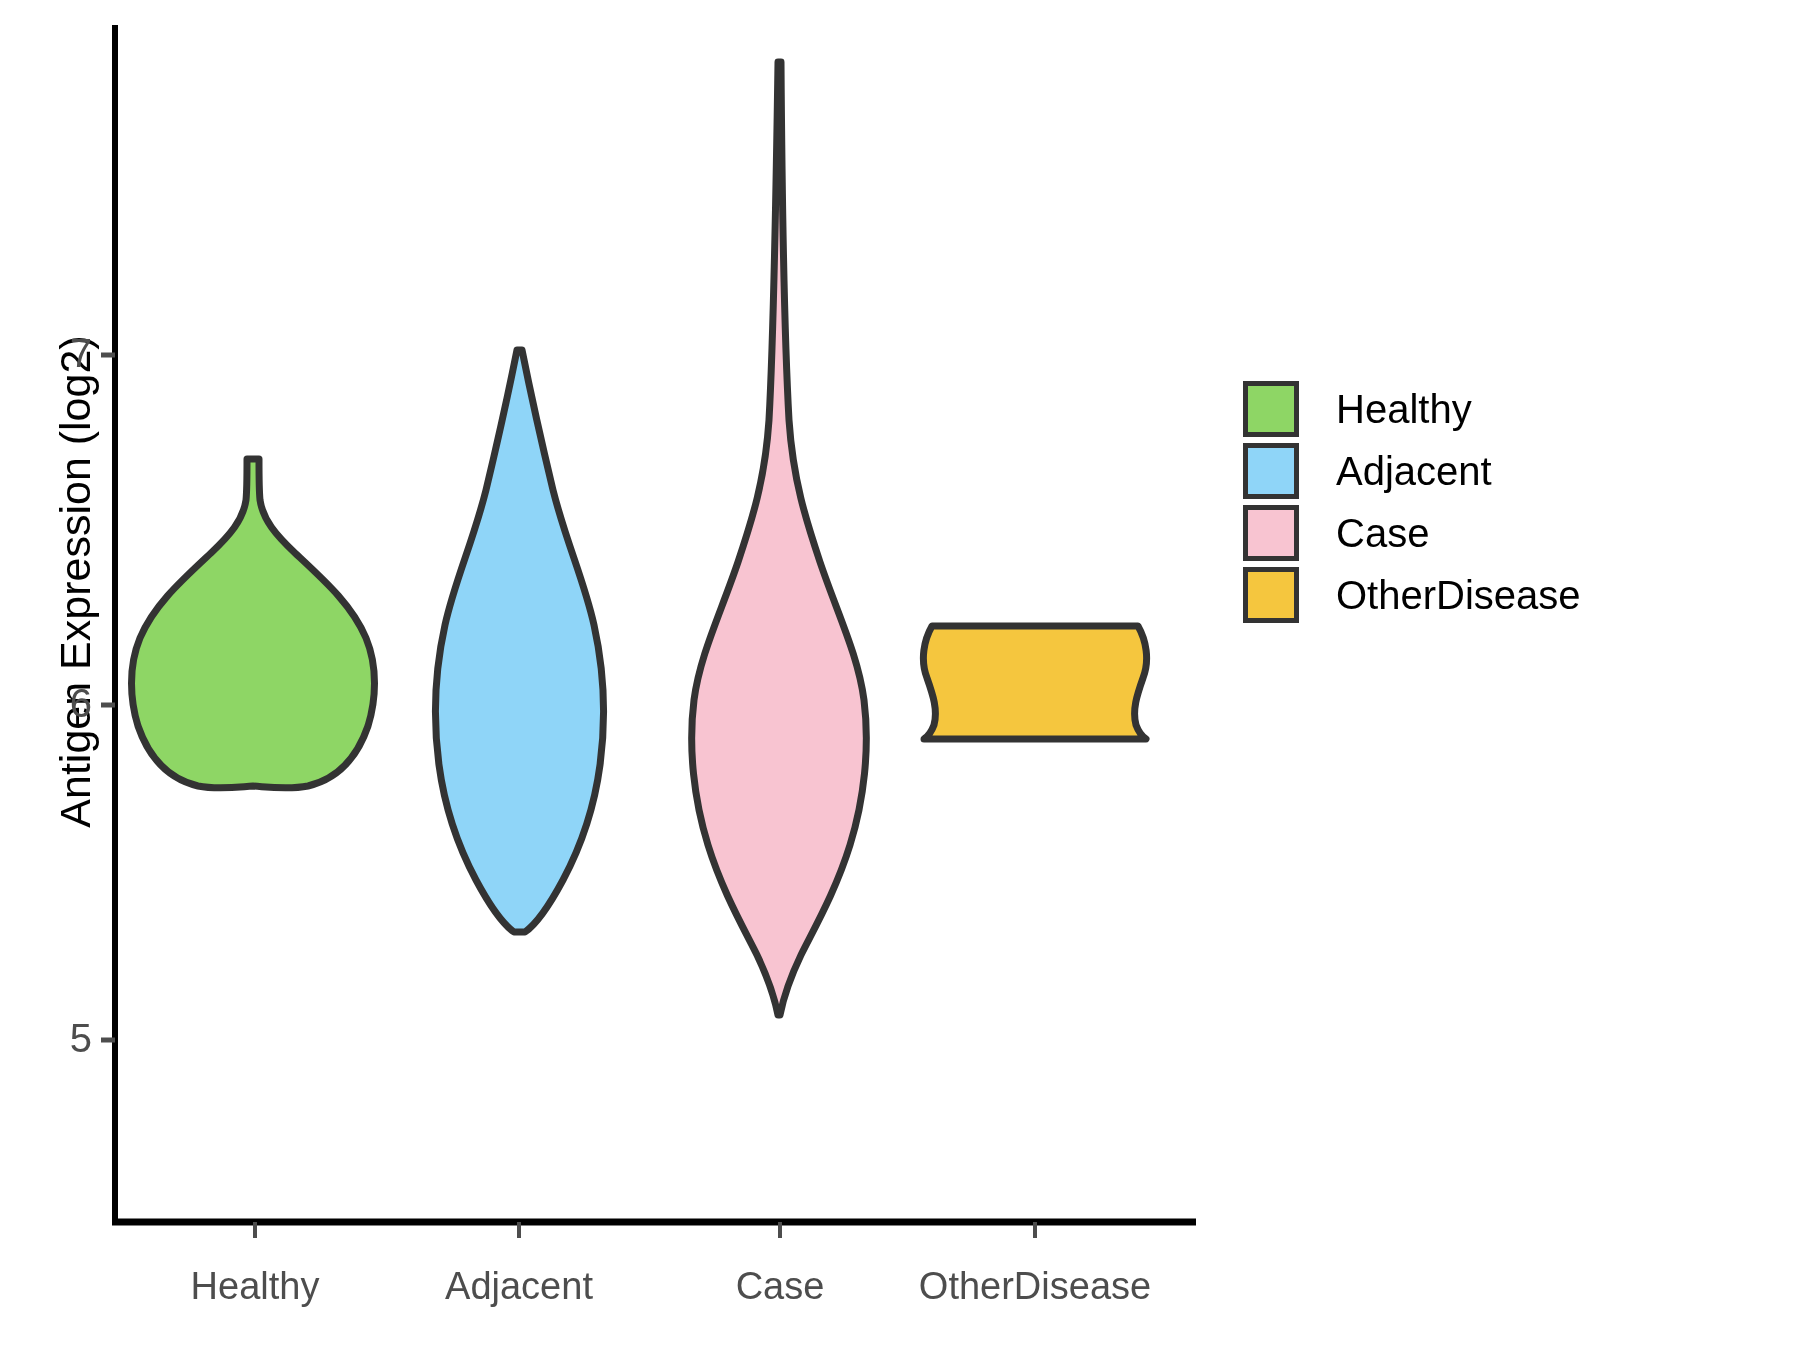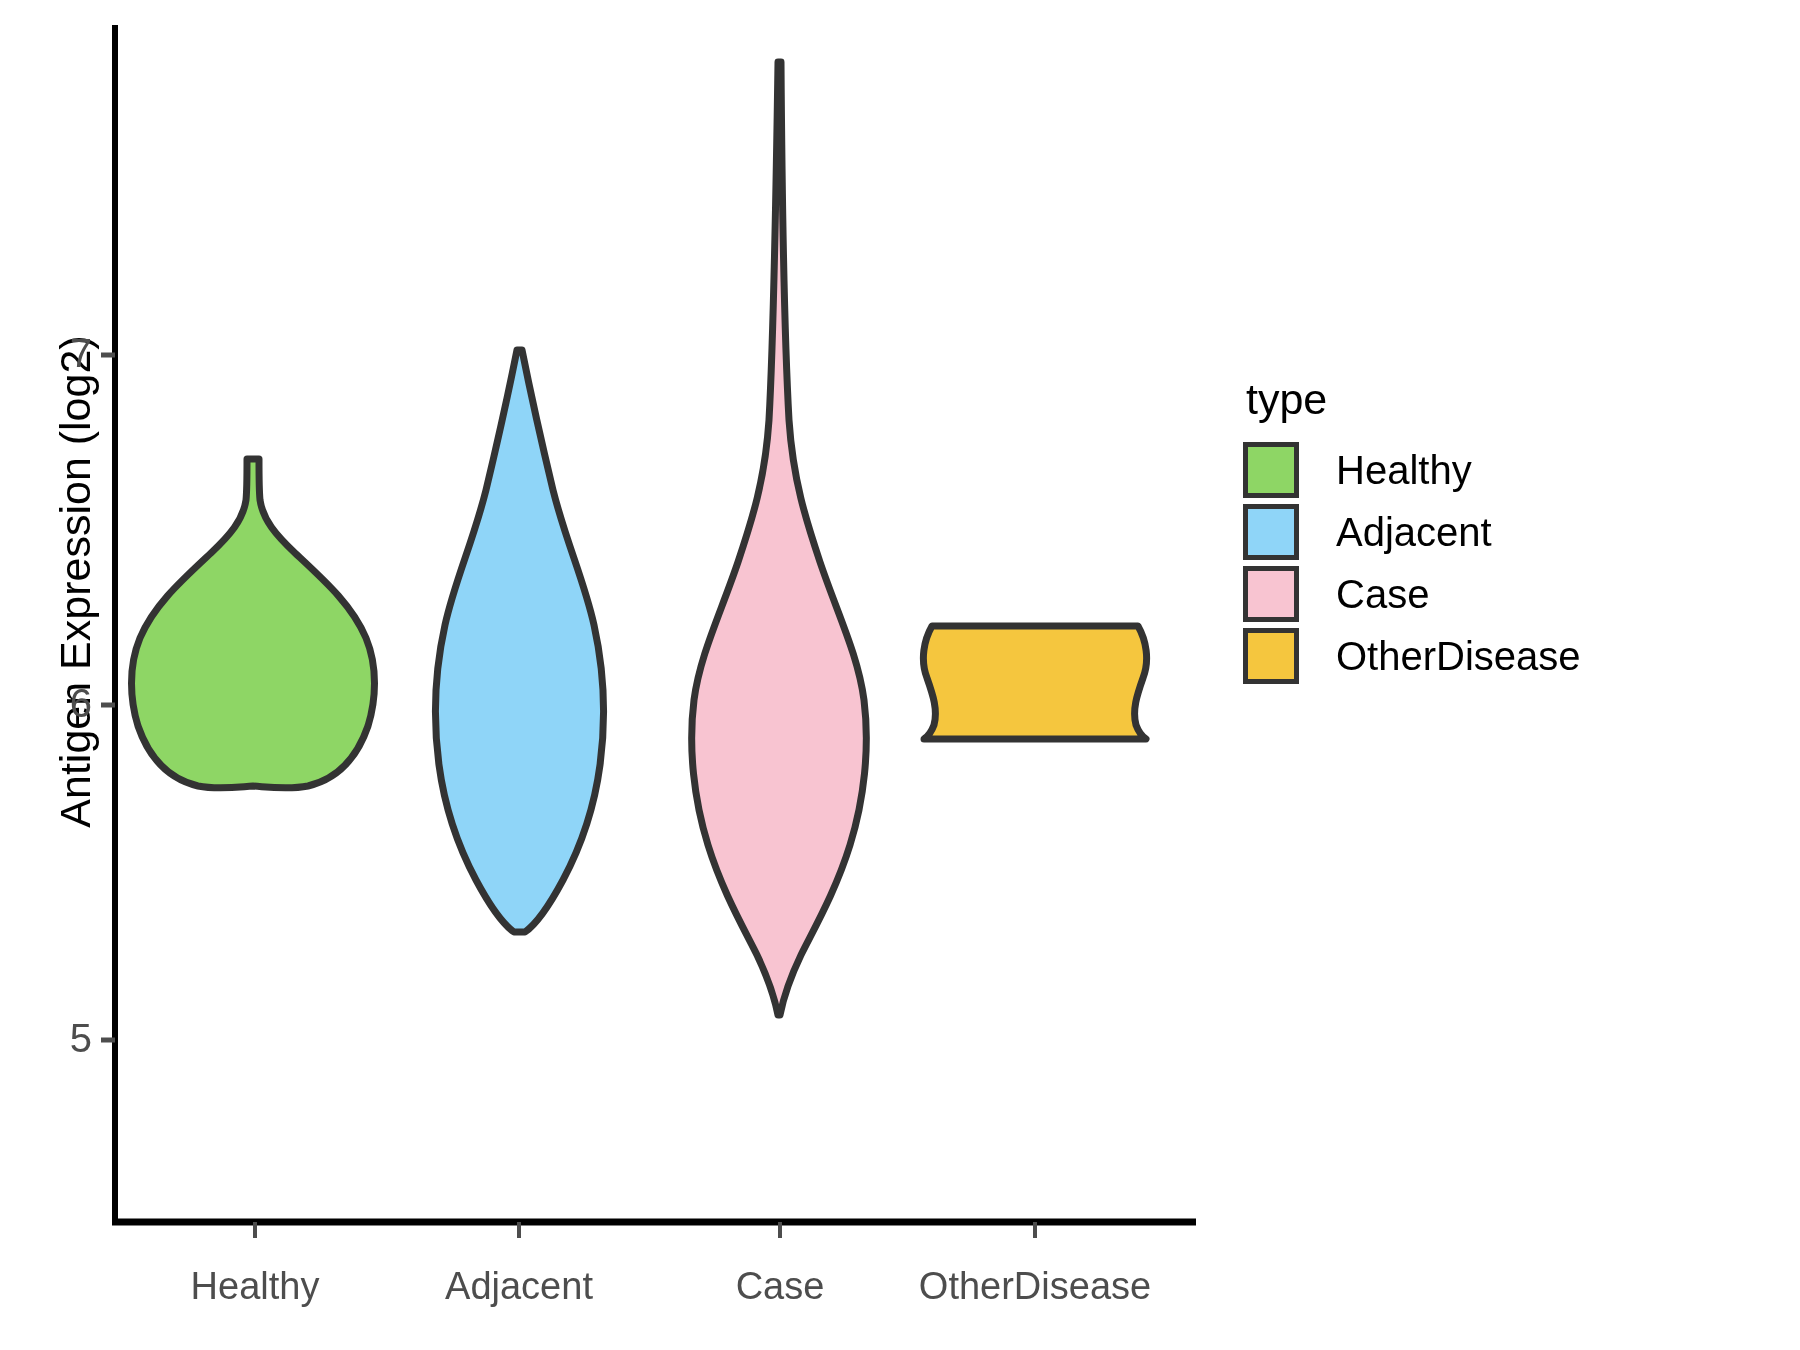--- a/index.html
+++ b/index.html
@@ -173,21 +173,20 @@
   </div>
 
   <div>
     <div class="xtick-label" style="left:255px;  top:1267px;">Healthy</div>
     <div class="xtick-label" style="left:519px;  top:1267px;">Adjacent</div>
     <div class="xtick-label" style="left:780px;  top:1267px;">Case</div>
     <div class="xtick-label" style="left:1035px; top:1267px;">OtherDisease</div>
   </div>
 
   <div class="legend">
-    <div class="legend-title">type</div>
 
     <div class="legend-item">
       <span class="legend-swatch" style="background:#8ED665;"></span>
       <span class="legend-label">Healthy</span>
     </div>
 
     <div class="legend-item">
       <span class="legend-swatch" style="background:#8FD5F8;"></span>
       <span class="legend-label">Adjacent</span>
     </div>

